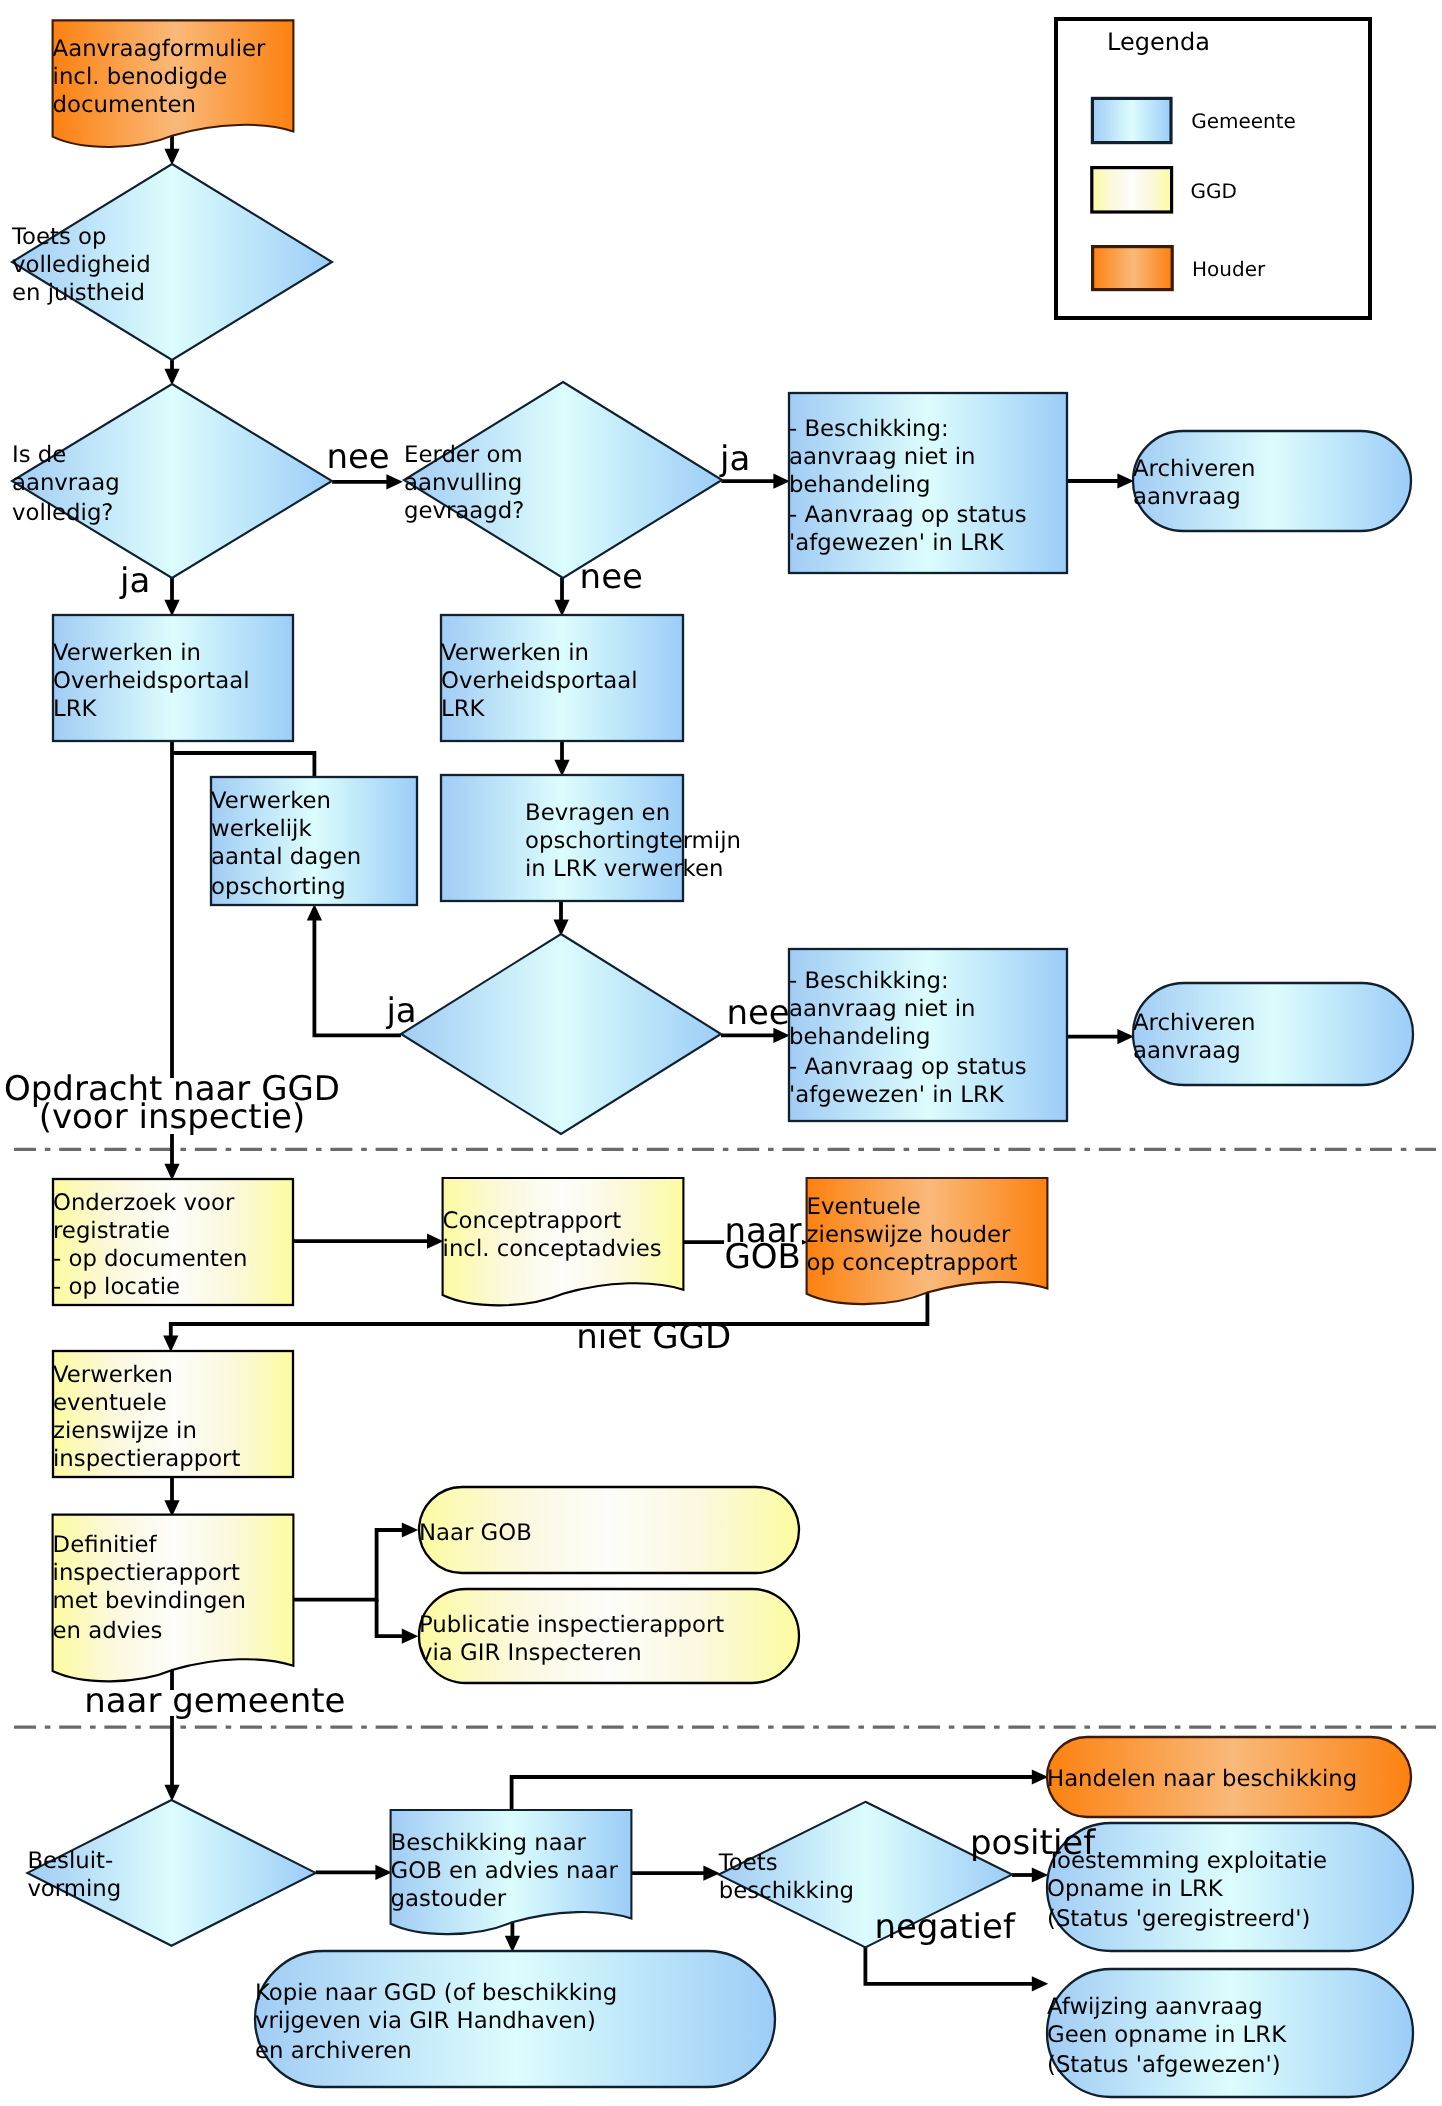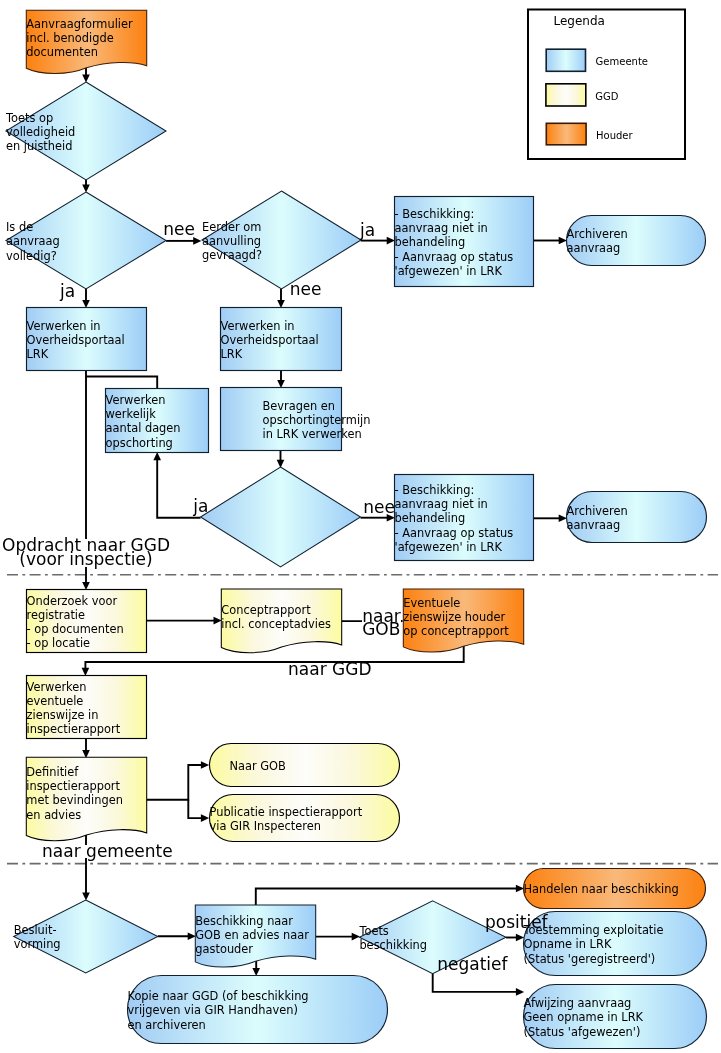--- a/index.html
+++ b/index.html
@@ -227,21 +227,21 @@
       <span class="tl">eventuele</span>
       <span class="tl">zienswijze in</span>
       <span class="tl">inspectierapport</span>
     </div>
   <div class="ntext" style="left:26.3px;top:764.9px;width:120.4px;">
       <span class="tl">Definitief</span>
       <span class="tl">inspectierapport</span>
       <span class="tl">met bevindingen</span>
       <span class="tl">en advies</span>
     </div>
-  <div class="ntext" style="left:209.5px;top:758.8px;width:190px;padding-left:20px;">
+  <div class="ntext" style="left:209.5px;top:758.8px;width:190px;">
       <span class="tl">Naar GOB</span>
     </div>
   <div class="ntext" style="left:209.5px;top:804.7px;width:190px;">
       <span class="tl">Publicatie inspectierapport</span>
       <span class="tl">via GIR Inspecteren</span>
     </div>
   <div class="ntext" style="left:13.7px;top:923.15px;width:144.1px;">
       <span class="tl">Besluit-</span>
       <span class="tl">vorming</span>
     </div>
@@ -292,21 +292,21 @@
     </div>
   <div class="elabel bg" style="left:-14px;top:539.36px;width:200px;text-align:center;">
       <span class="tl">Opdracht naar GGD</span>
       <span class="tl">(voor inspectie)</span>
     </div>
   <div class="elabel bg" style="left:362.2px;top:609.86px;">
       <span class="tl">naar</span>
       <span class="tl">GOB</span>
     </div>
   <div class="elabel" style="left:288.1px;top:663.26px;">
-      <span class="tl">naar GGD</span>
+      <span class="tl">niet GGD</span>
     </div>
   <div class="elabel bg" style="left:42.1px;top:844.86px;">
       <span class="tl">naar gemeente</span>
     </div>
   <div class="elabel" style="left:485px;top:916.16px;">
       <span class="tl">positief</span>
     </div>
   <div class="elabel" style="left:437.2px;top:958px;">
       <span class="tl">negatief</span>
     </div>

